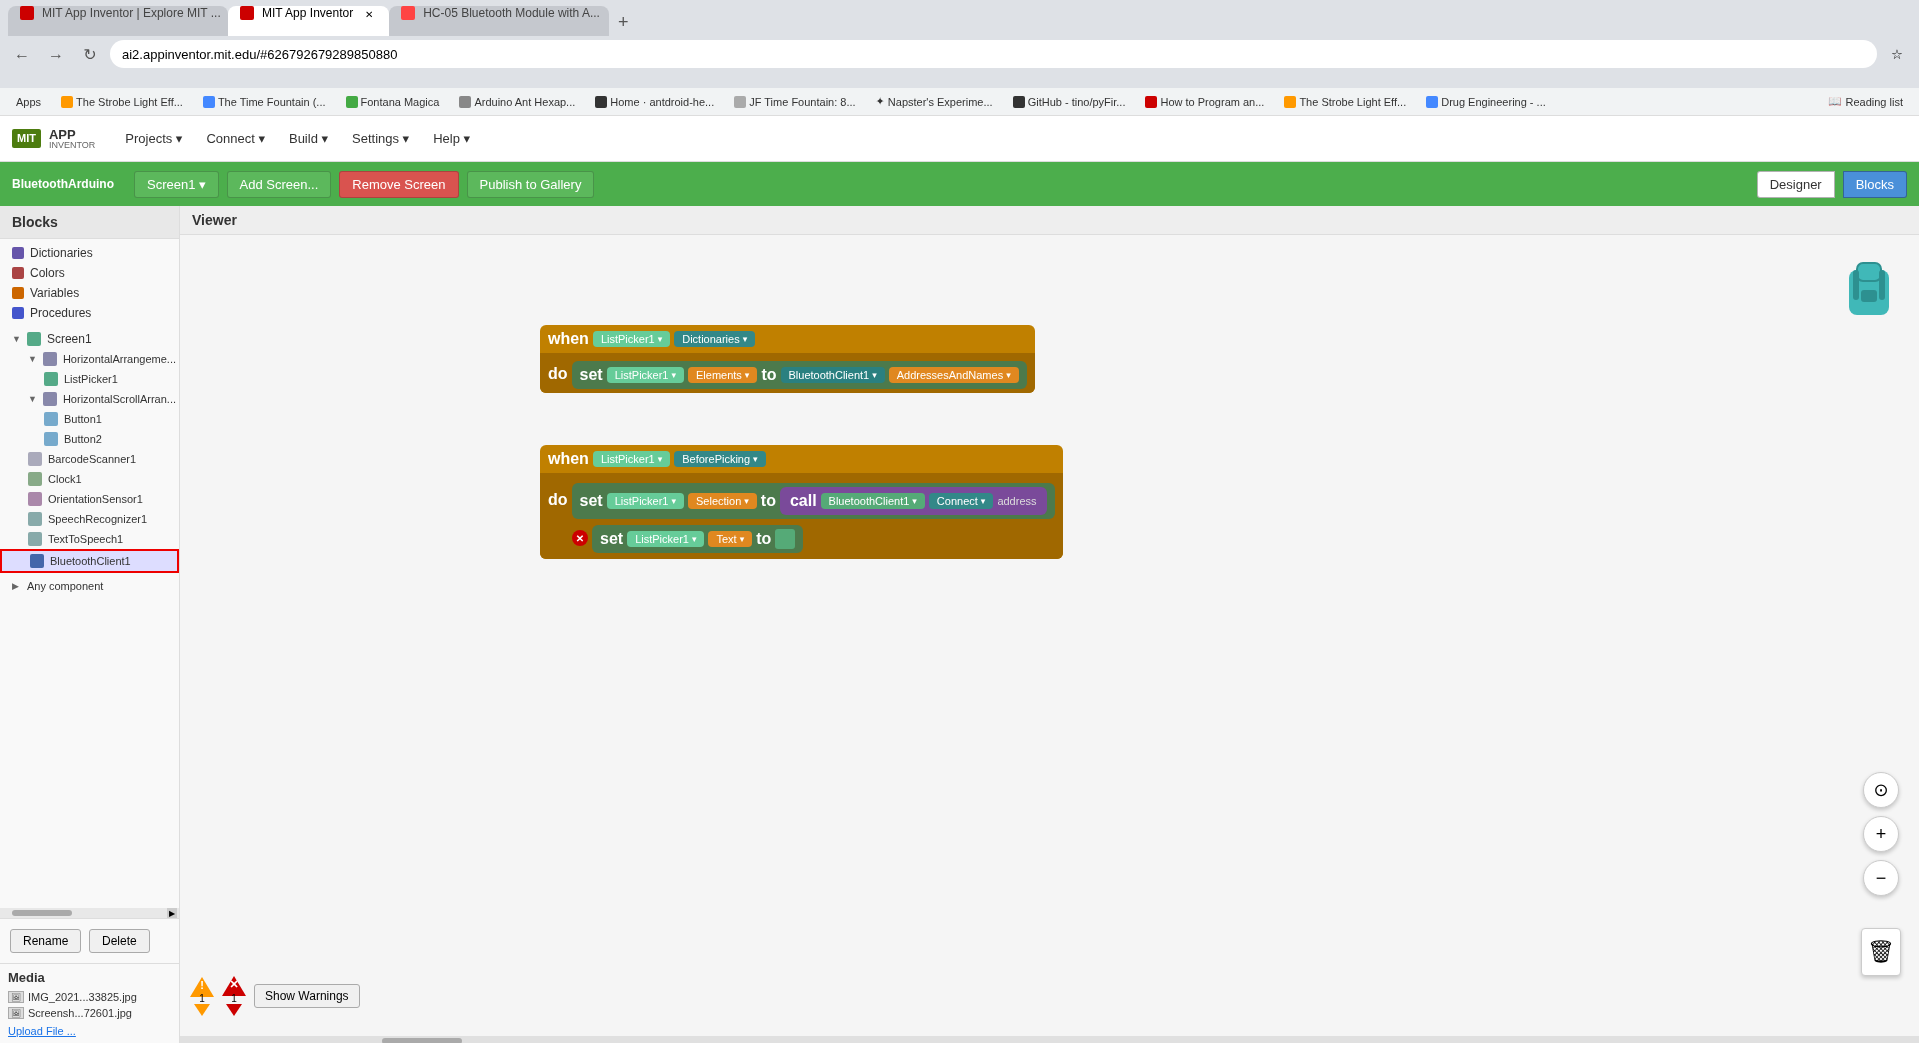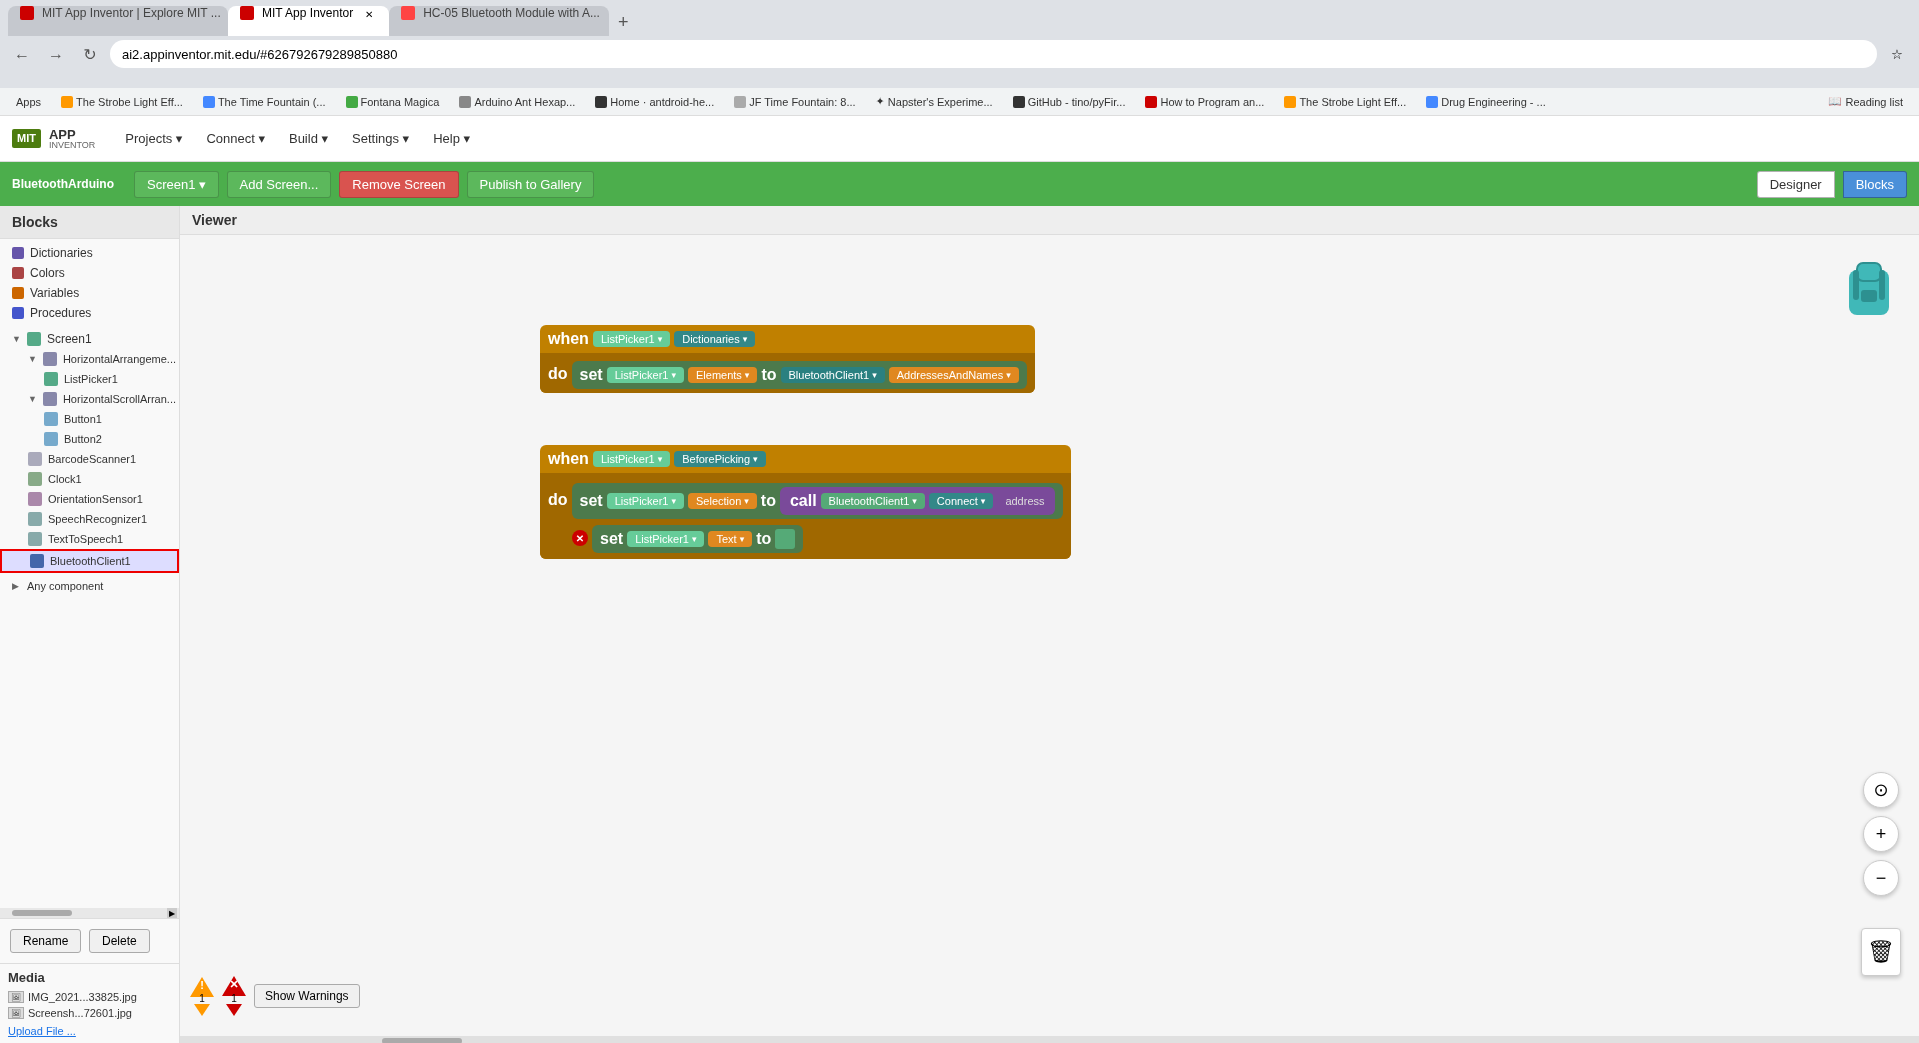--- a/index.html
+++ b/index.html
@@ -413,21 +413,21 @@
                   <div class="block-call">
                     <span class="block-label">call</span>
                     <div class="block-pill" style="background:#5a7;">
                       <span>BluetoothClient1</span>
                       <span class="dropdown-arrow">▾</span>
                     </div>
                     <div class="block-pill-dark">
                       <span>Connect</span>
                       <span class="dropdown-arrow">▾</span>
                     </div>
-                    <div style="display:flex;flex-direction:column;margin-left:8px;text-align:right;">
+                    <div style="display:flex;flex-direction:column;margin-left:0;text-align:right;">
                       <span style="color:#ddd;font-size:11px;">address</span>
                     </div>
                   </div>
                 </div>
               </div>
             </div>
 
             <div style="display:flex;align-items:center;gap:4px;margin-left:24px;">
               <div class="block-x">✕</div>
               <div class="block-set">

